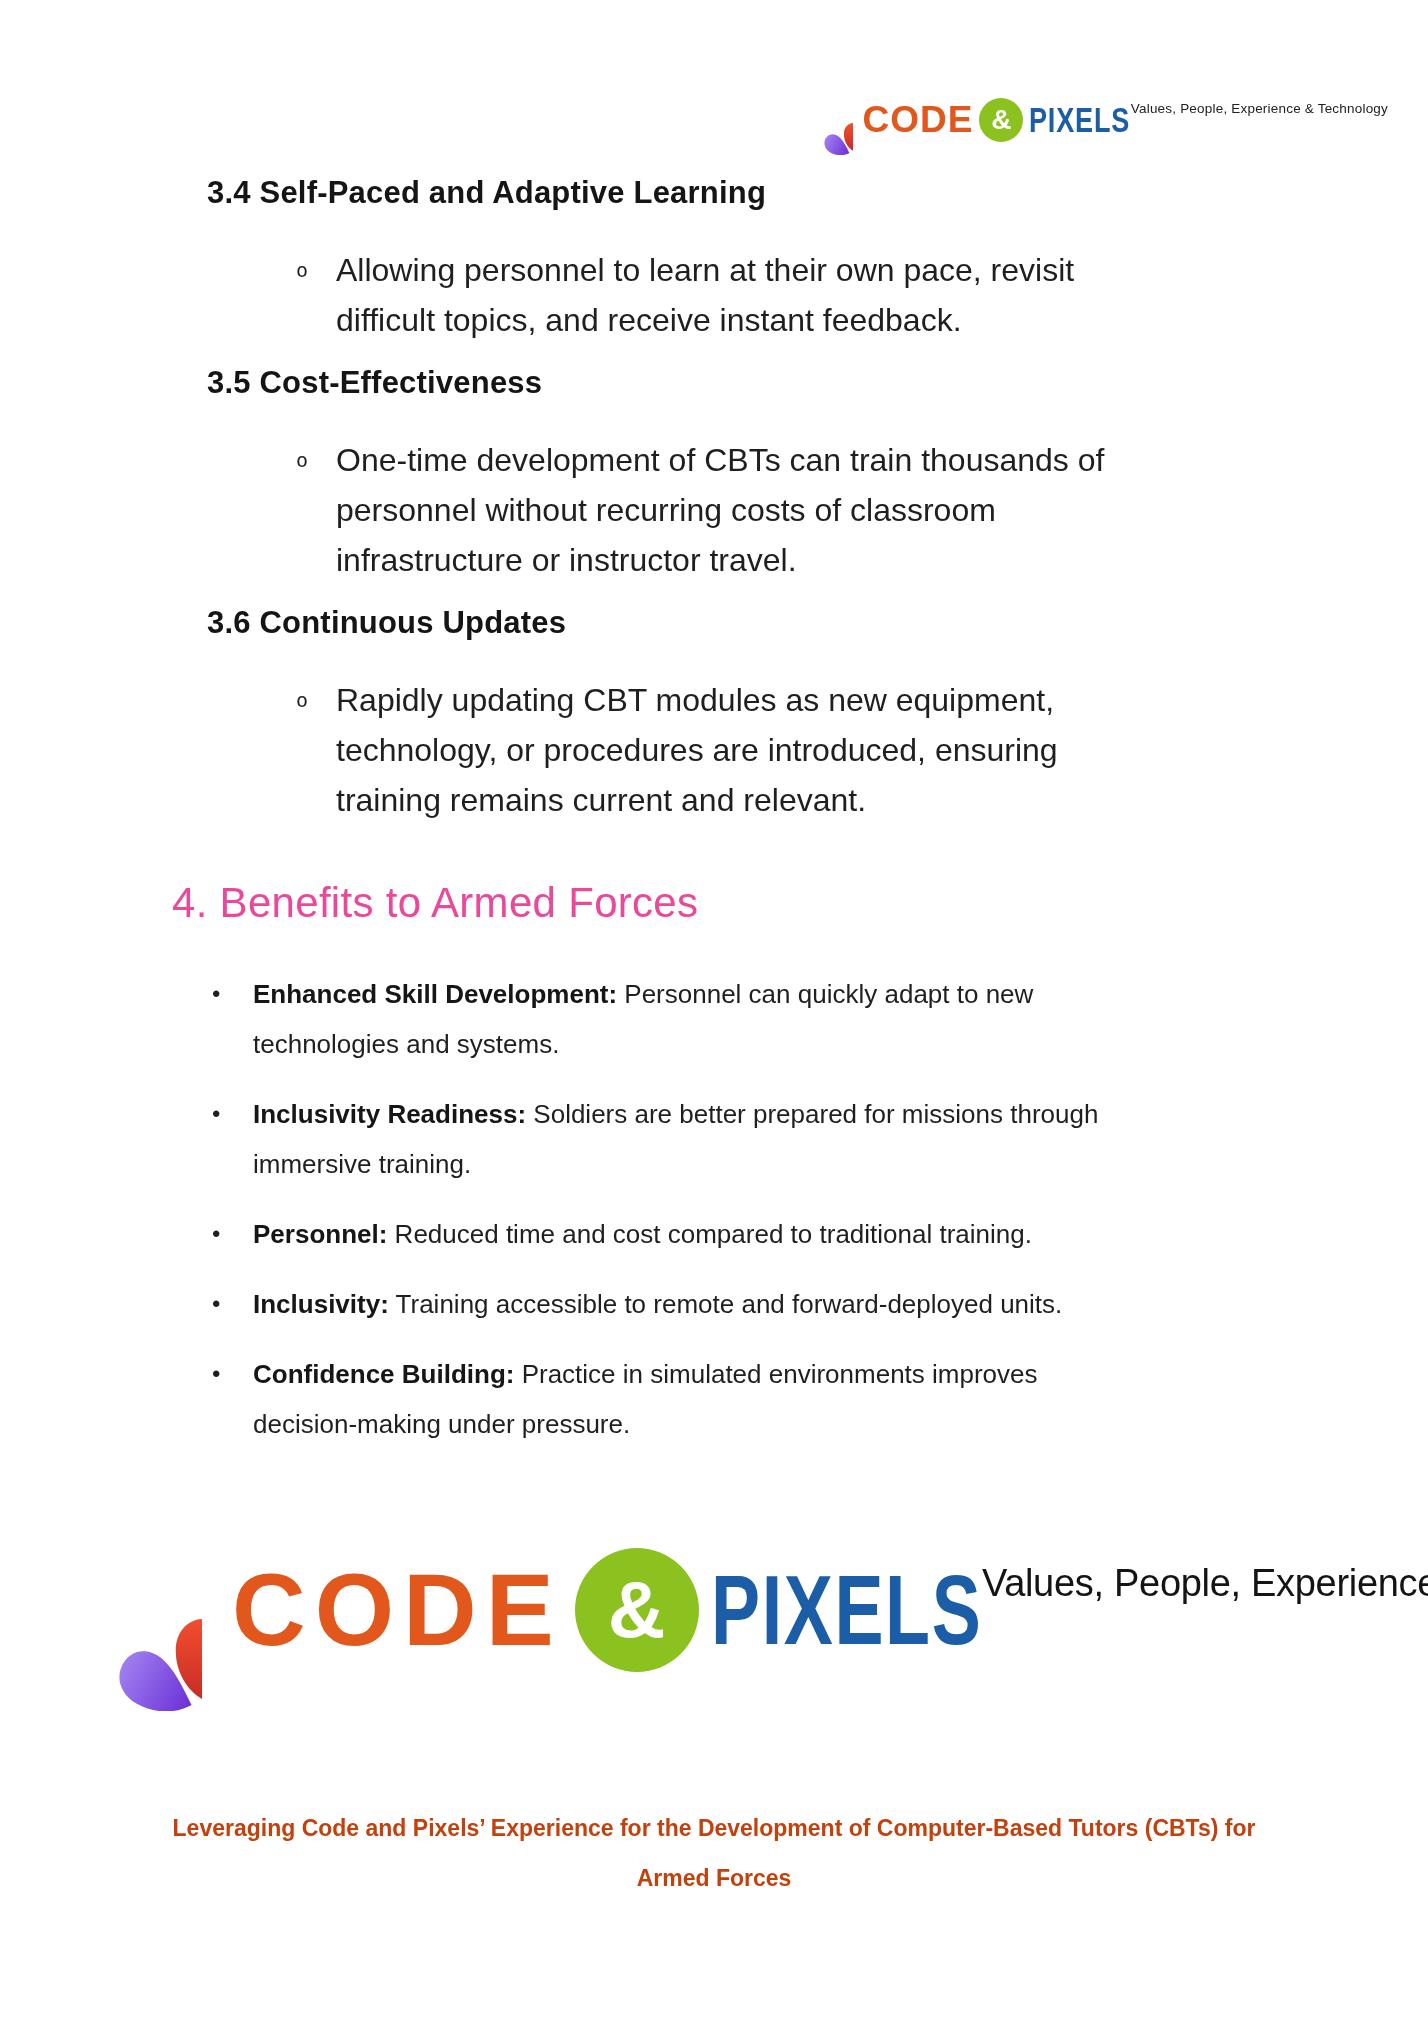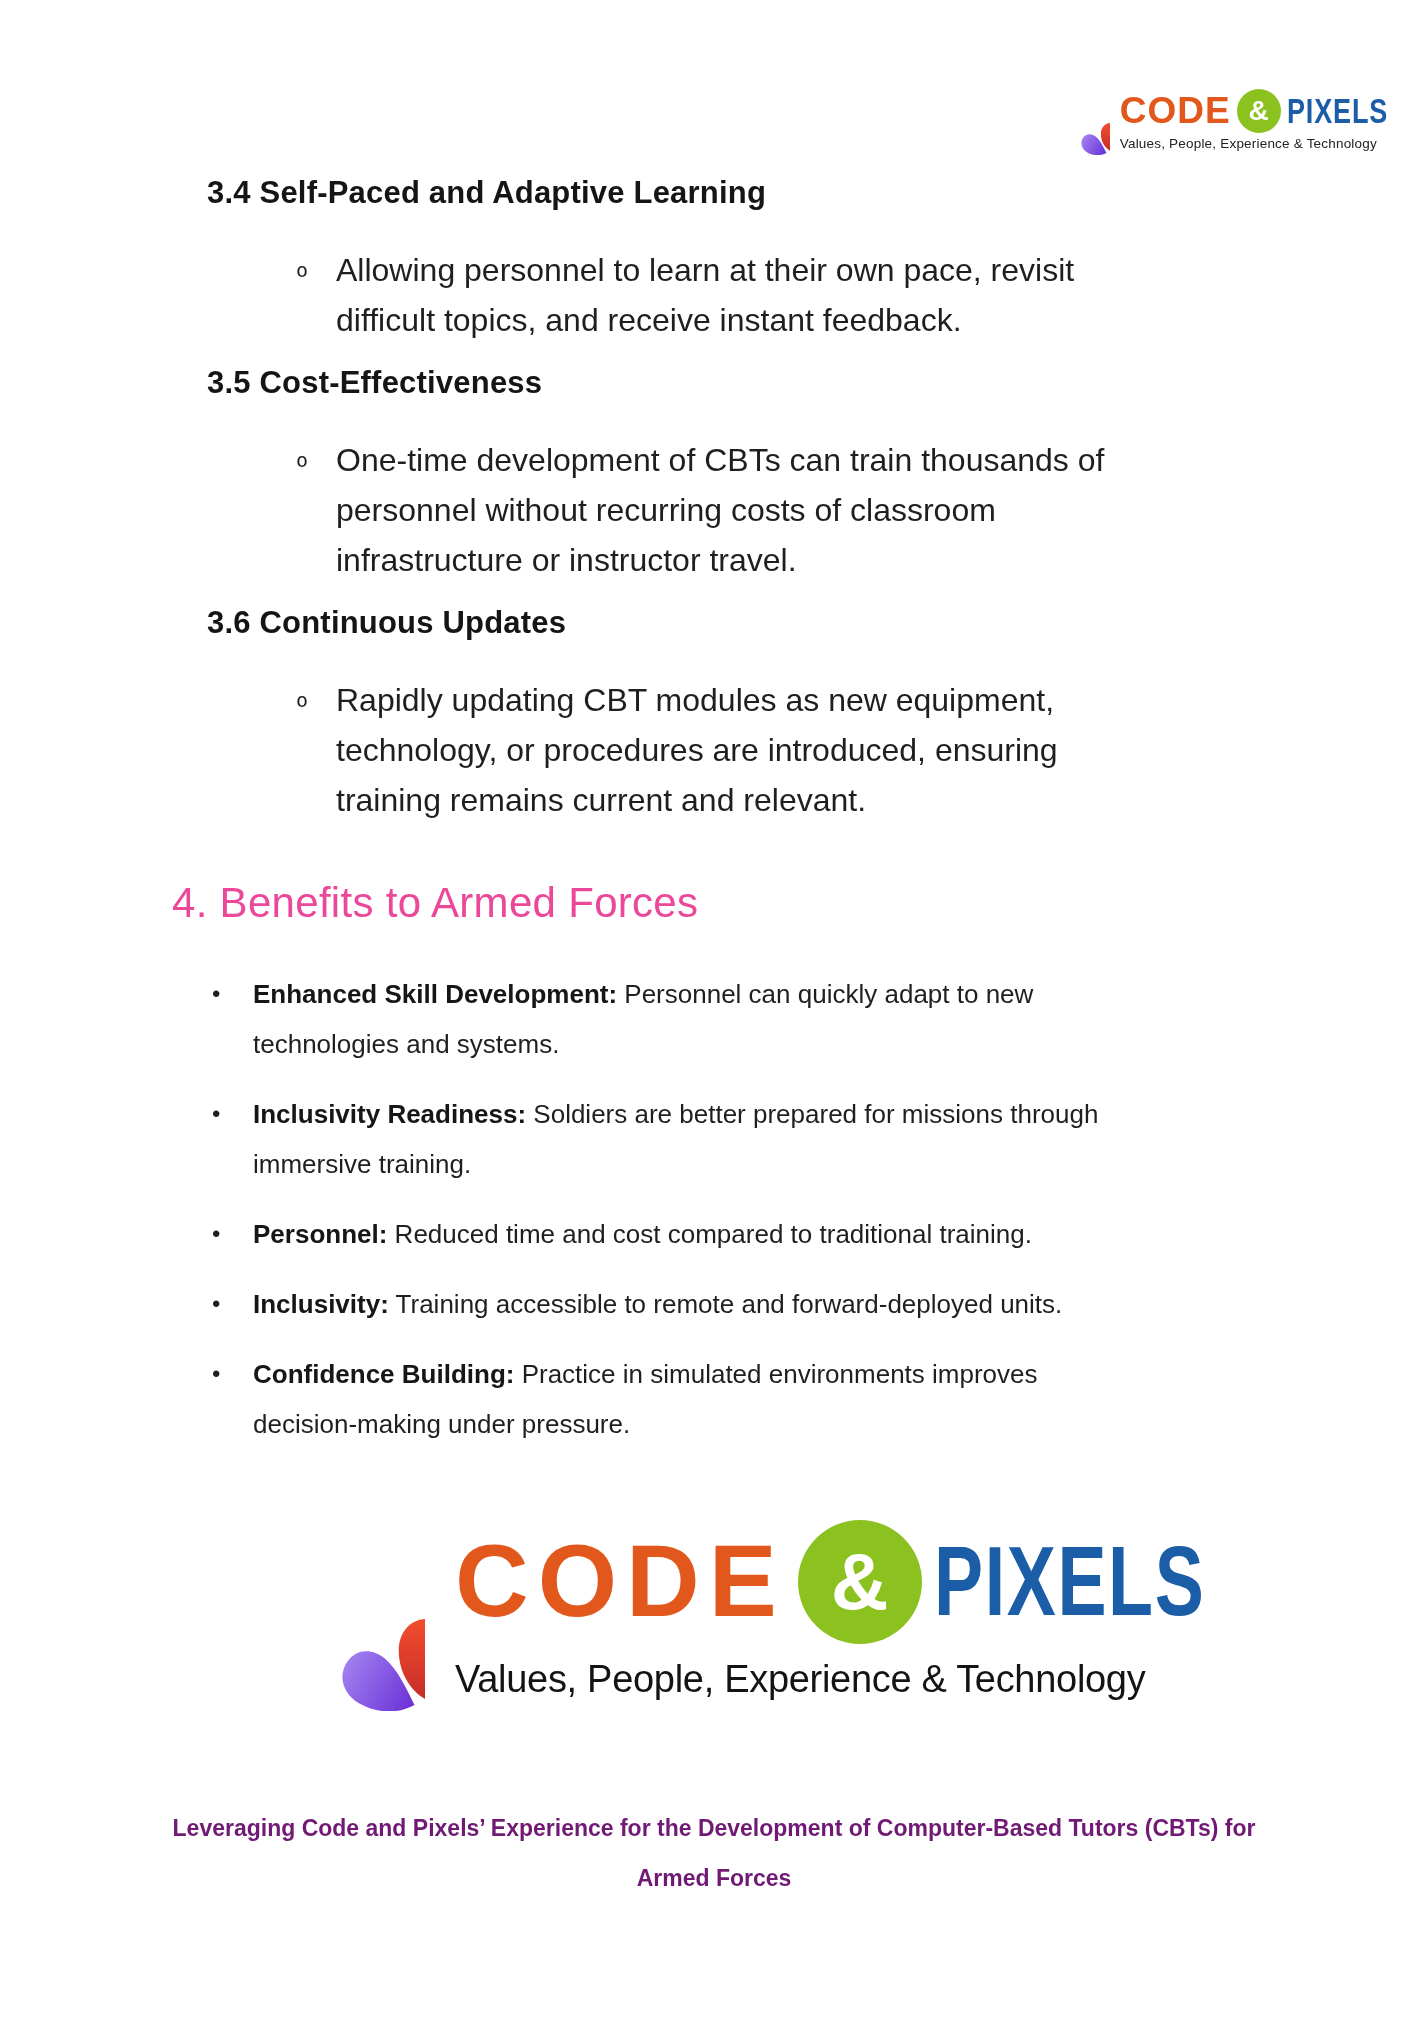--- a/index.html
+++ b/index.html
@@ -7,21 +7,21 @@
     width:1428px;height:2028px;background:#ffffff;
     font-family:"Liberation Sans",sans-serif;color:#1f1f1f;
     overflow:hidden;
   }
   .page{position:relative;width:1428px;height:2028px;background:#fff;overflow:hidden;}
 
   
   .page-header{padding:85px 40px 0 0;display:flex;justify-content:flex-end;}
   .logo{display:flex;align-items:center;}
   .logo-small{gap:10px;}
-  .logo-text{display:flex;flex-direction:column;}
+  .logo-text{display:flex;flex-direction:row;}
   .logo-row{display:flex;align-items:center;}
   .logo-small .pinwheel{width:70px;height:70px;}
   .logo-small .logo-code{font-size:37px;font-weight:700;color:#E2571B;letter-spacing:1px;}
   .logo-small .amp-circle{width:44px;height:44px;font-size:28px;margin:0 6px;}
   .logo-small .logo-pixels{font-size:33px;font-weight:700;color:#1C5DA8;display:inline-block;
       transform:scale(0.82,1.05);transform-origin:left center;margin-right:-22px;letter-spacing:1px;}
   .logo-small .logo-tagline{font-size:13.5px;color:#222;margin-top:3px;letter-spacing:0.2px;white-space:nowrap;}
   .amp-circle{border-radius:50%;background:#8CC220;color:#fff;font-weight:700;
       display:flex;align-items:center;justify-content:center;}
 
@@ -50,21 +50,21 @@
   .logo-big{margin:60px auto 0;width:fit-content;gap:30px;}
   .logo-big .pinwheel{width:202px;height:202px;}
   .logo-big .logo-code{font-size:102px;font-weight:700;color:#E2571B;letter-spacing:9px;}
   .logo-big .amp-circle{width:124px;height:124px;font-size:80px;margin:0 12px;}
   .logo-big .logo-pixels{font-size:92px;font-weight:700;color:#1C5DA8;display:inline-block;
       transform:scale(0.8,1.06);transform-origin:left center;margin-right:-68px;letter-spacing:2px;}
   .logo-big .logo-tagline{font-size:38px;color:#141414;margin-top:14px;letter-spacing:-0.3px;white-space:nowrap;}
 
   
   .page-footer{margin-top:92px;text-align:center;font-size:23px;font-weight:700;
-      color:#701a75;line-height:50px;padding:0 130px;}
+      color:#c2410c;line-height:50px;padding:0 130px;}
 
   .hidden-defs{position:absolute;width:0;height:0;overflow:hidden;}
 </style>
 </head>
 <body>
 
 <svg class="hidden-defs" aria-hidden="true">
   <defs>
     <linearGradient id="pet-red" x1="0" y1="-95" x2="0" y2="-10" gradientUnits="userSpaceOnUse">
       <stop offset="0" stop-color="#F4502E"></stop>

